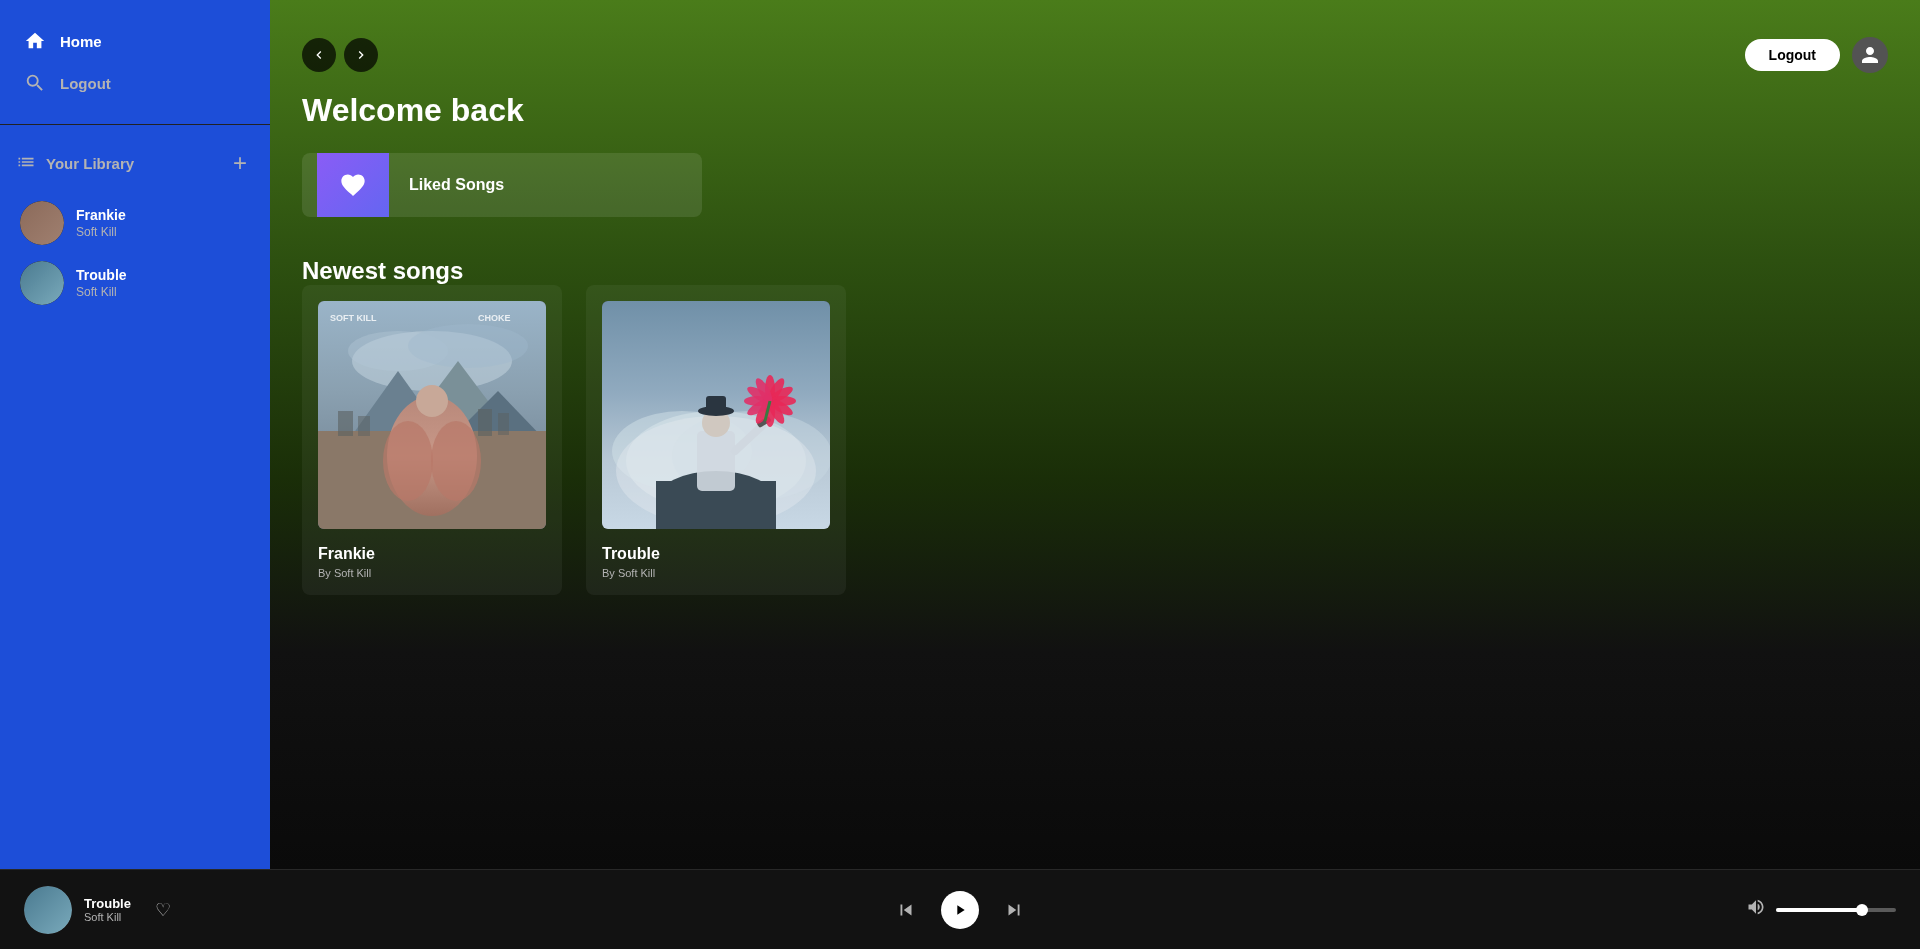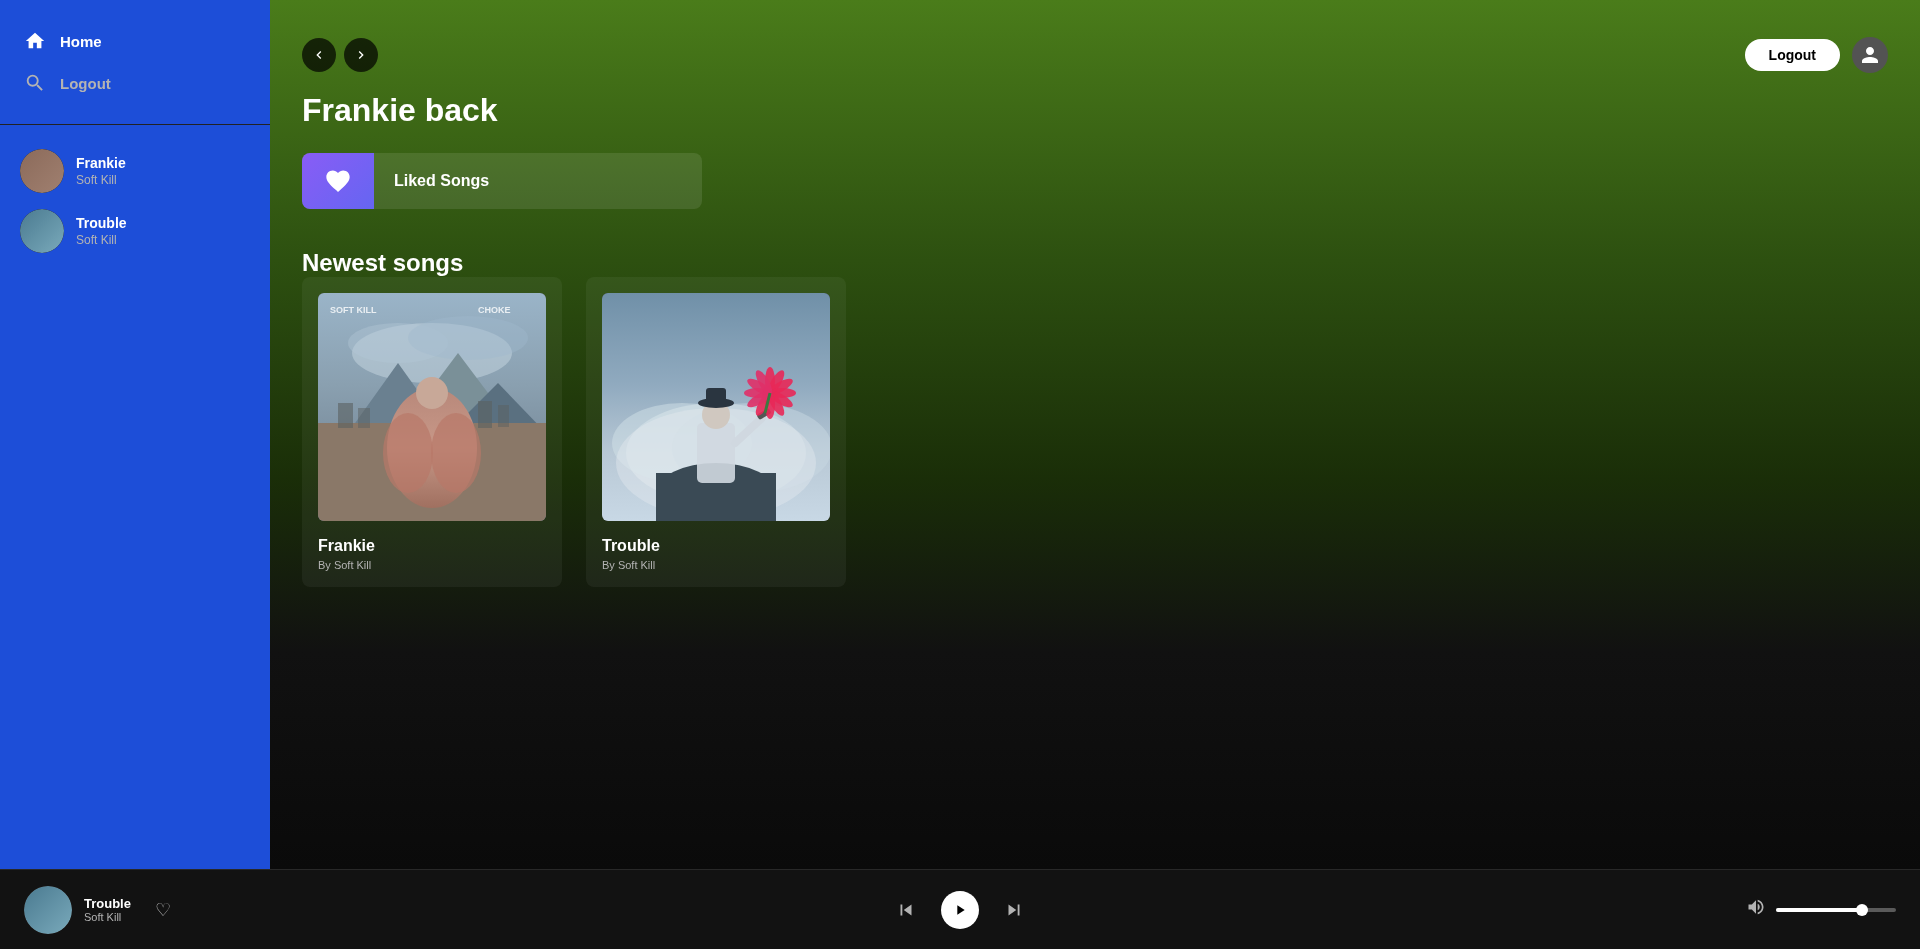--- a/index.html
+++ b/index.html
@@ -213,23 +213,23 @@
       font-weight: 800;
       color: #fff;
       margin-bottom: 24px;
     }
 
     .liked-songs-card {
       display: flex;
       align-items: center;
       background: rgba(255,255,255,0.1);
       border-radius: 8px;
-      padding: 0;
+      padding: 15px;
       width: 400px;
-      height: 56px;
+      height: 64px;
       cursor: pointer;
       overflow: hidden;
       margin-bottom: 40px;
     }
 
     .liked-songs-icon {
       width: 72px;
       height: 72px;
       background: linear-gradient(135deg, #8b5cf6, #6366f1);
       display: flex;
@@ -460,20 +460,31 @@
         <span class="nav-icon">
           <svg width="22" height="22" viewBox="0 0 24 24" fill="currentColor">
             <path d="M15.5 14h-.79l-.28-.27A6.47 6.47 0 0 0 16 9.5 6.5 6.5 0 1 0 9.5 16c1.61 0 3.09-.59 4.23-1.57l.27.28v.79l5 4.99L20.49 19l-4.99-5zm-6 0C7.01 14 5 11.99 5 9.5S7.01 5 9.5 5 14 7.01 14 9.5 11.99 14 9.5 14z"></path>
           </svg>
         </span>
         <span>Logout</span>
       </div>
     </div>
 
     <div class="sidebar-library">
+      <div class="library-header">
+        <div class="library-header-left">
+          <span>
+            <svg width="20" height="20" viewBox="0 0 24 24" fill="currentColor">
+              <path d="M3 13h2v-2H3v2zm0 4h2v-2H3v2zm0-8h2V7H3v2zm4 4h14v-2H7v2zm0 4h14v-2H7v2zM7 7v2h14V7H7z"></path>
+            </svg>
+          </span>
+          <span>Your Library</span>
+        </div>
+        <button class="library-add-btn">+</button>
+      </div>
 
       <div class="library-item">
         <div class="library-item-avatar">
           <div class="frankie-avatar"></div>
         </div>
         <div class="library-item-info">
           <div class="library-item-title">Frankie</div>
           <div class="library-item-subtitle">Soft Kill</div>
         </div>
       </div>
@@ -508,21 +519,21 @@
         <button class="logout-btn">Logout</button>
         <button class="user-avatar-btn">
           <svg width="20" height="20" viewBox="0 0 24 24" fill="currentColor">
             <path d="M12 12c2.7 0 4.8-2.1 4.8-4.8S14.7 2.4 12 2.4 7.2 4.5 7.2 7.2 9.3 12 12 12zm0 2.4c-3.2 0-9.6 1.6-9.6 4.8v2.4h19.2v-2.4c0-3.2-6.4-4.8-9.6-4.8z"></path>
           </svg>
         </button>
       </div>
     </div>
 
     <div class="main-body">
-      <h1 class="welcome-title">Frankie back</h1>
+      <h1 class="welcome-title">Welcome back</h1>
 
       <div class="liked-songs-card">
         <div class="liked-songs-icon">
           <svg width="28" height="28" viewBox="0 0 24 24" fill="white">
             <path d="M12 21.35l-1.45-1.32C5.4 15.36 2 12.28 2 8.5 2 5.42 4.42 3 7.5 3c1.74 0 3.41.81 4.5 2.09C13.09 3.81 14.76 3 16.5 3 19.58 3 22 5.42 22 8.5c0 3.78-3.4 6.86-8.55 11.54L12 21.35z"></path>
           </svg>
         </div>
         <span class="liked-songs-label">Liked Songs</span>
       </div>
 

